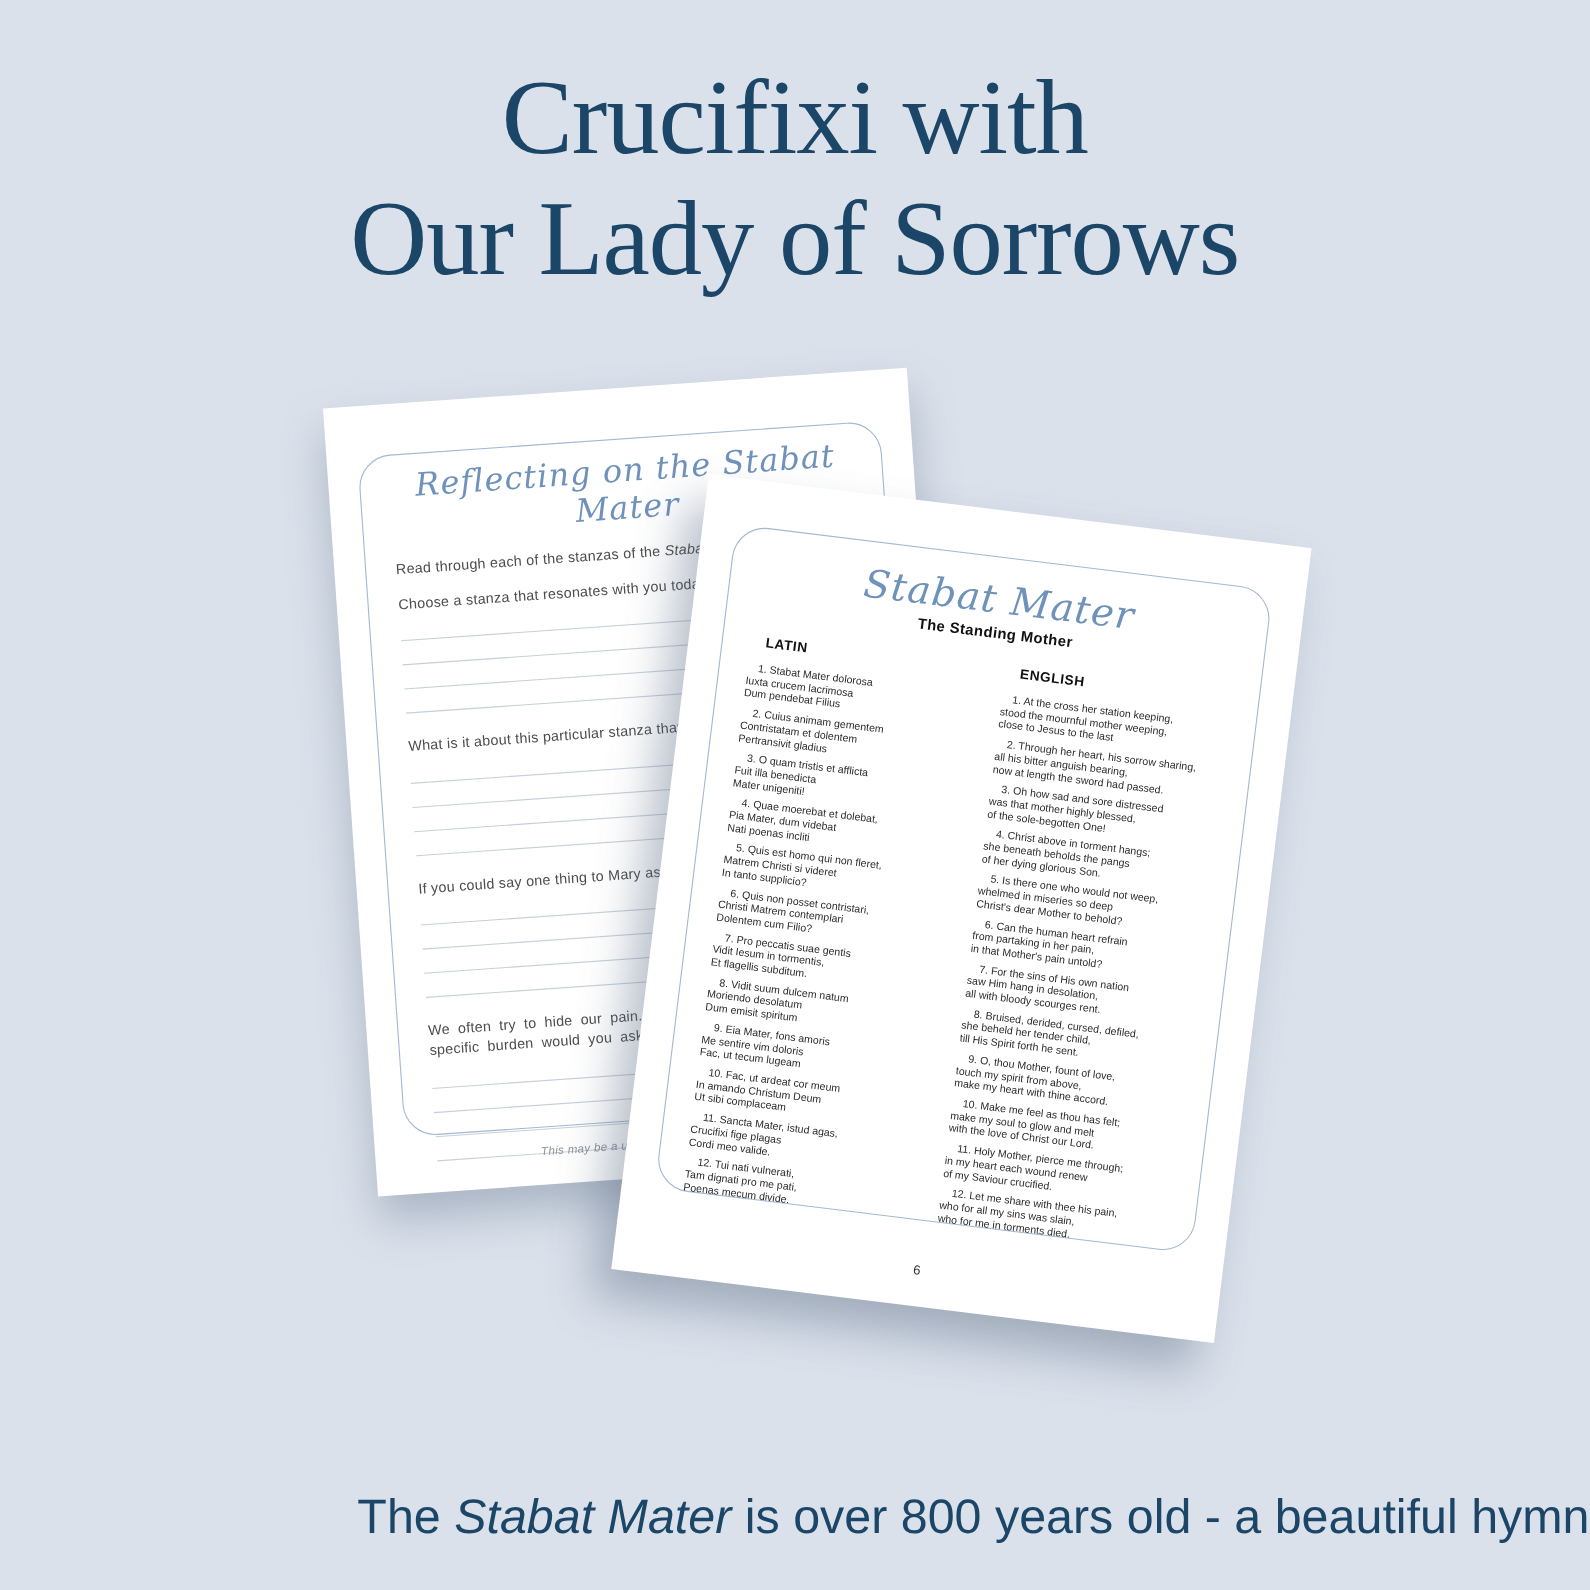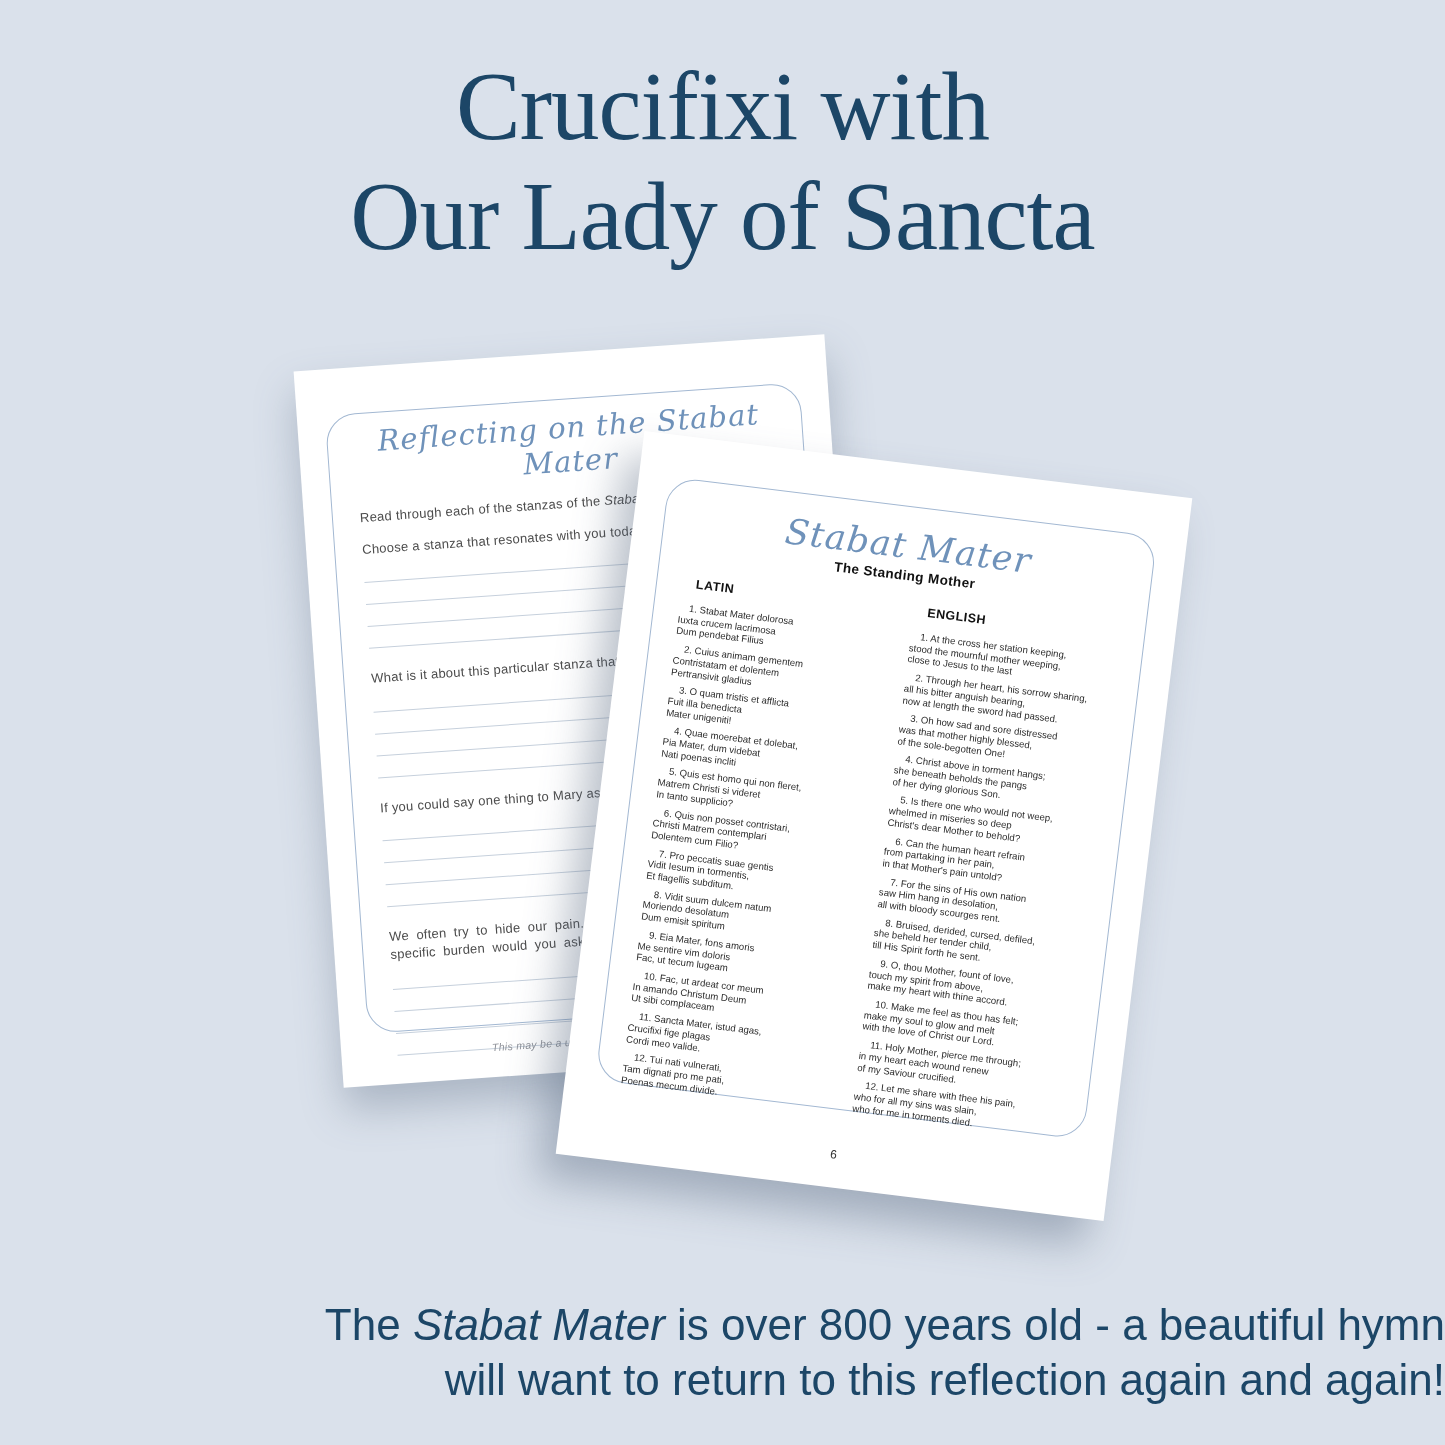--- a/index.html
+++ b/index.html
@@ -82,21 +82,21 @@
   .page-num{
     position:absolute;bottom:26px;left:0;width:100%;
     text-align:center;font-size:12px;color:#333;
   }
 </style>
 </head>
 <body>
 
 <div class="main-title">
   <div>Crucifixi with</div>
-  <div>Our Lady of Sancta</div>
+  <div>Our Lady of Sorrows</div>
 </div>
 
 <div class="page page-back">
   <div class="frame"></div>
   <div class="ws-content">
     <div class="script-title ws-title">Reflecting on the Stabat Mater</div>
 
     <div class="ws-prompt"><span>Read through each of the stanzas of the </span><span class="it">Stabat Mater</span><span>.</span></div>
 
     <div class="ws-prompt ws-prompt2">Choose a stanza that resonates with you today and rev</div>
@@ -273,14 +273,13 @@
             </div>
           </div>
       </div>
     </div>
   </div>
   <div class="page-num">6</div>
 </div>
 
 <div class="outro">
   <div><span>The </span><span class="it">Stabat Mater</span><span> is over 800 years old - a beautiful hymn</span></div>
-  <div>will want to return to this reflection again and again!</div>
 </div>
 
 </body></html>

